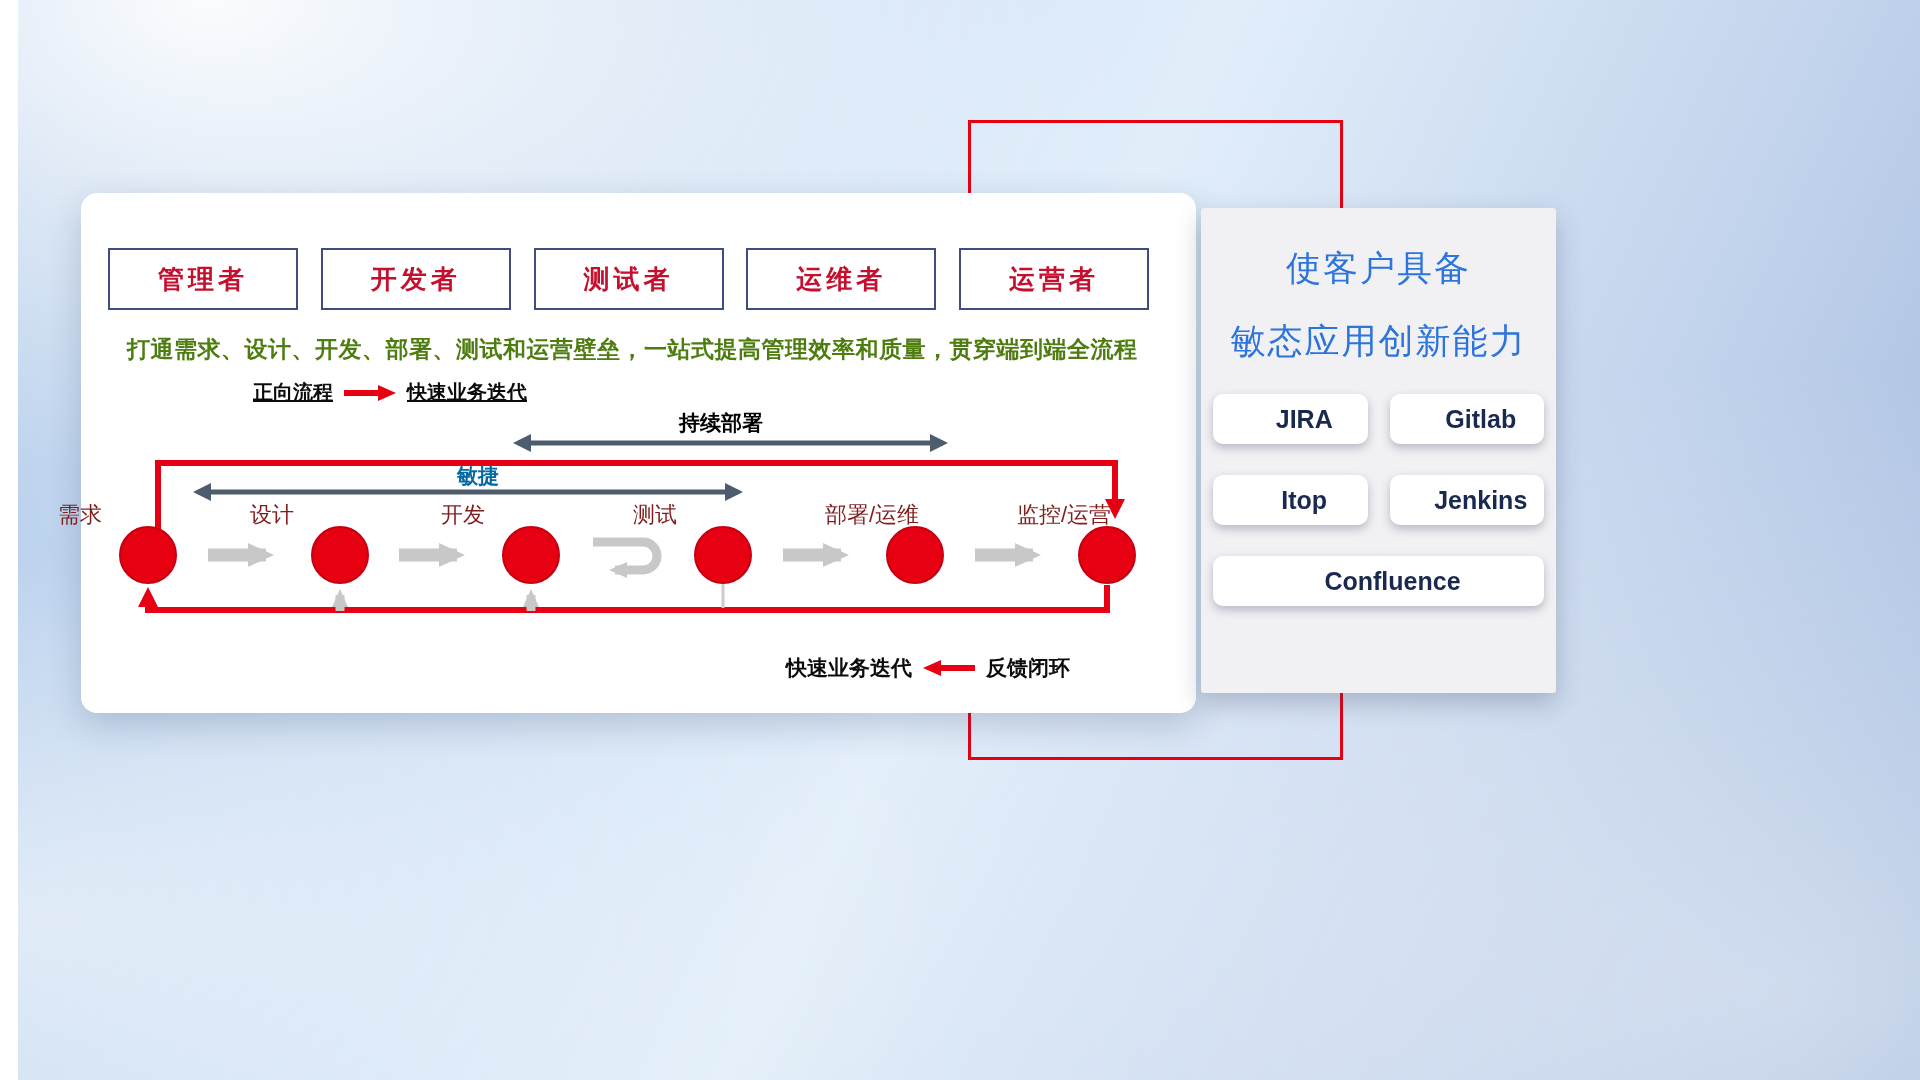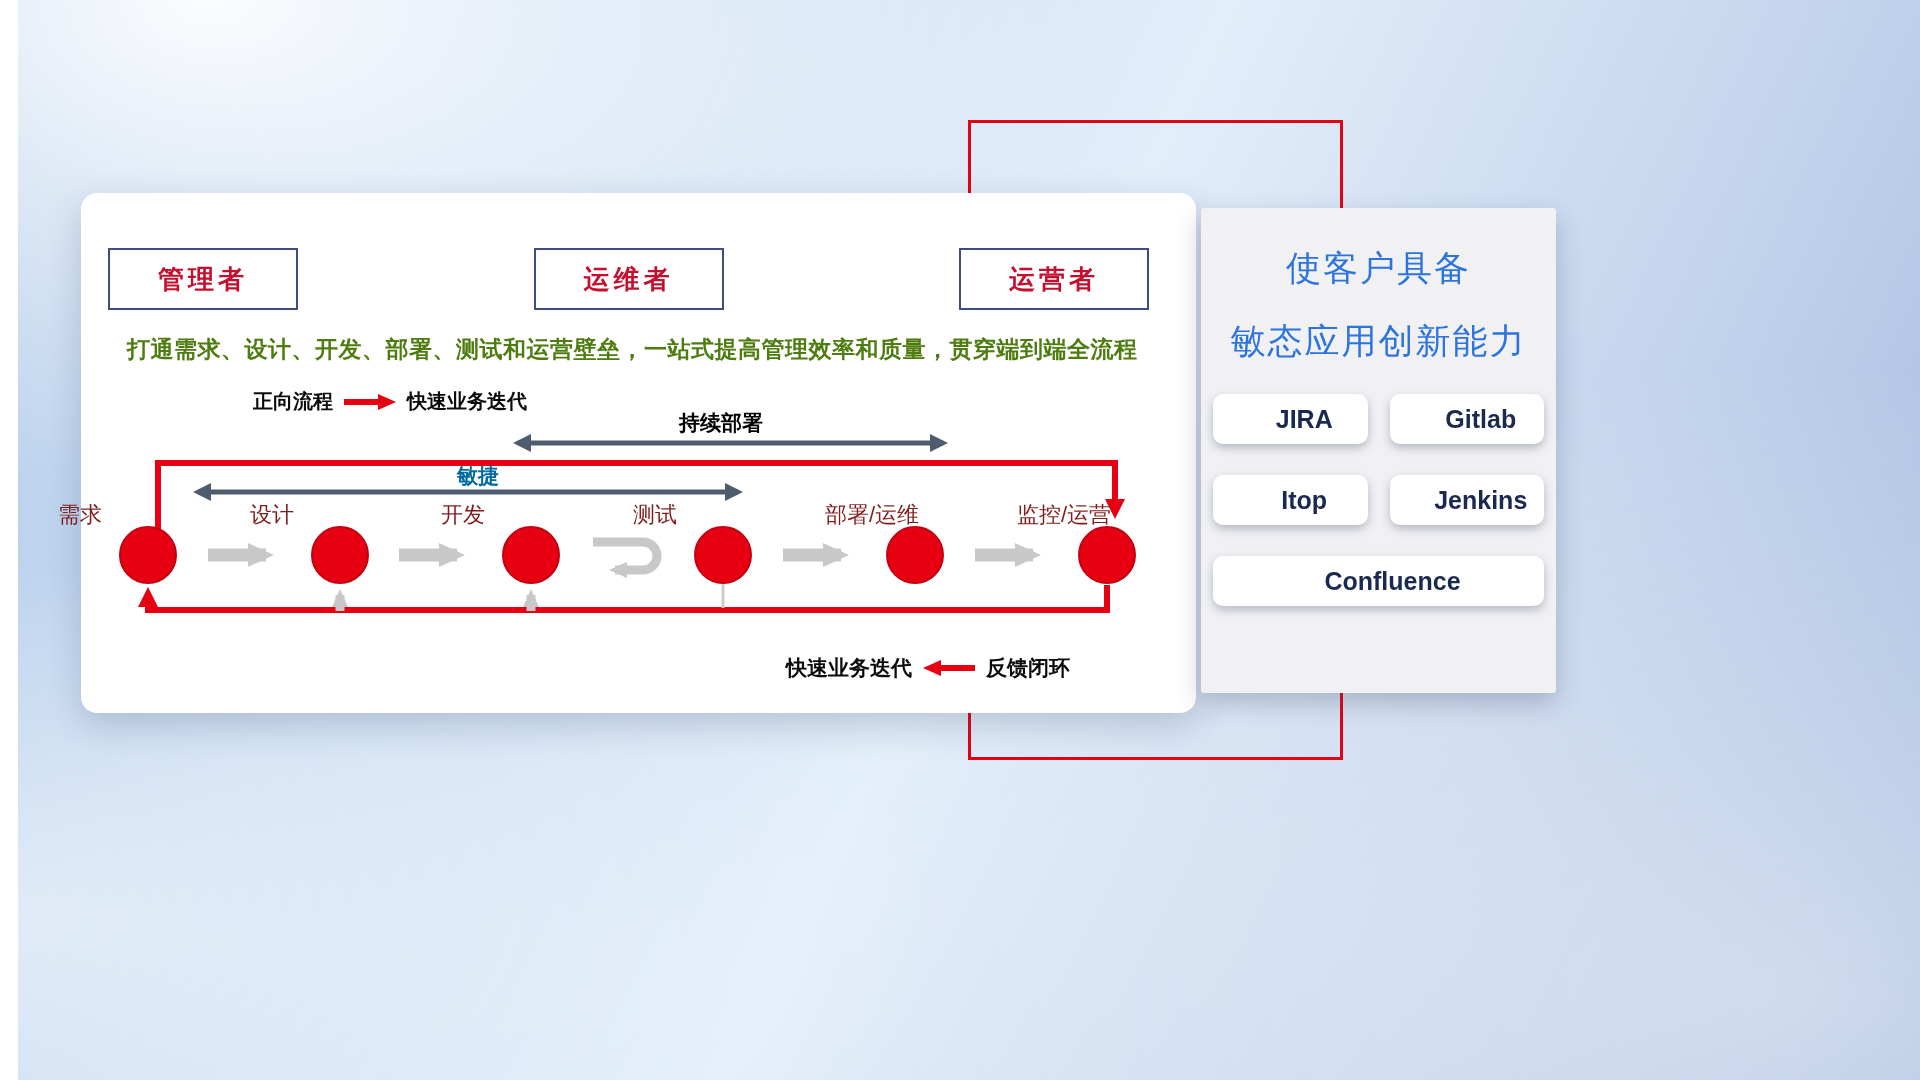--- a/index.html
+++ b/index.html
@@ -38,21 +38,21 @@
     color:#c40f2e; font-size:26px; font-weight:700; letter-spacing:4px;
   }
 
   .desc {
     position:absolute; left:46px; top:141px; width:1040px;
     font-size:23px; font-weight:700; color:#4d7c0f; letter-spacing:.5px;
   }
 
   .legend { position:absolute; display:flex; align-items:center; gap:11px;
     font-size:20px; font-weight:700; color:#0b0b0b; }
-  .legend-forward { left:172px; top:195px; }
+  .legend-forward { left:172px; top:186px;text-decoration:underline; }
   .legend-feedback { left:705px; top:461px; font-size:21px; }
 
   .flow-svg { position:absolute; left:0; top:0; width:1115px; height:520px; }
 
   .stage-label {
     position:absolute; top:307px; width:180px; text-align:left;
     font-size:22px; font-weight:400; color:#7f1d1d;
   }
   .agile-label {
     position:absolute; left:337px; top:269px; width:120px; text-align:center;
@@ -93,20 +93,26 @@
 
 <div class="stage">
 
   <div class="red-frame"></div>
 
   <div class="card">
 
     <div class="roles">
       <div class="role-box">
           <span>管理者</span>
+        </div>
+      <div class="role-box">
+          <span>开发者</span>
+        </div>
+      <div class="role-box">
+          <span>测试者</span>
         </div>
       <div class="role-box">
           <span>运维者</span>
         </div>
       <div class="role-box">
           <span>运营者</span>
         </div>
     </div>
 
     <div class="desc">打通需求、设计、开发、部署、测试和运营壁垒，一站式提高管理效率和质量，贯穿端到端全流程</div>

